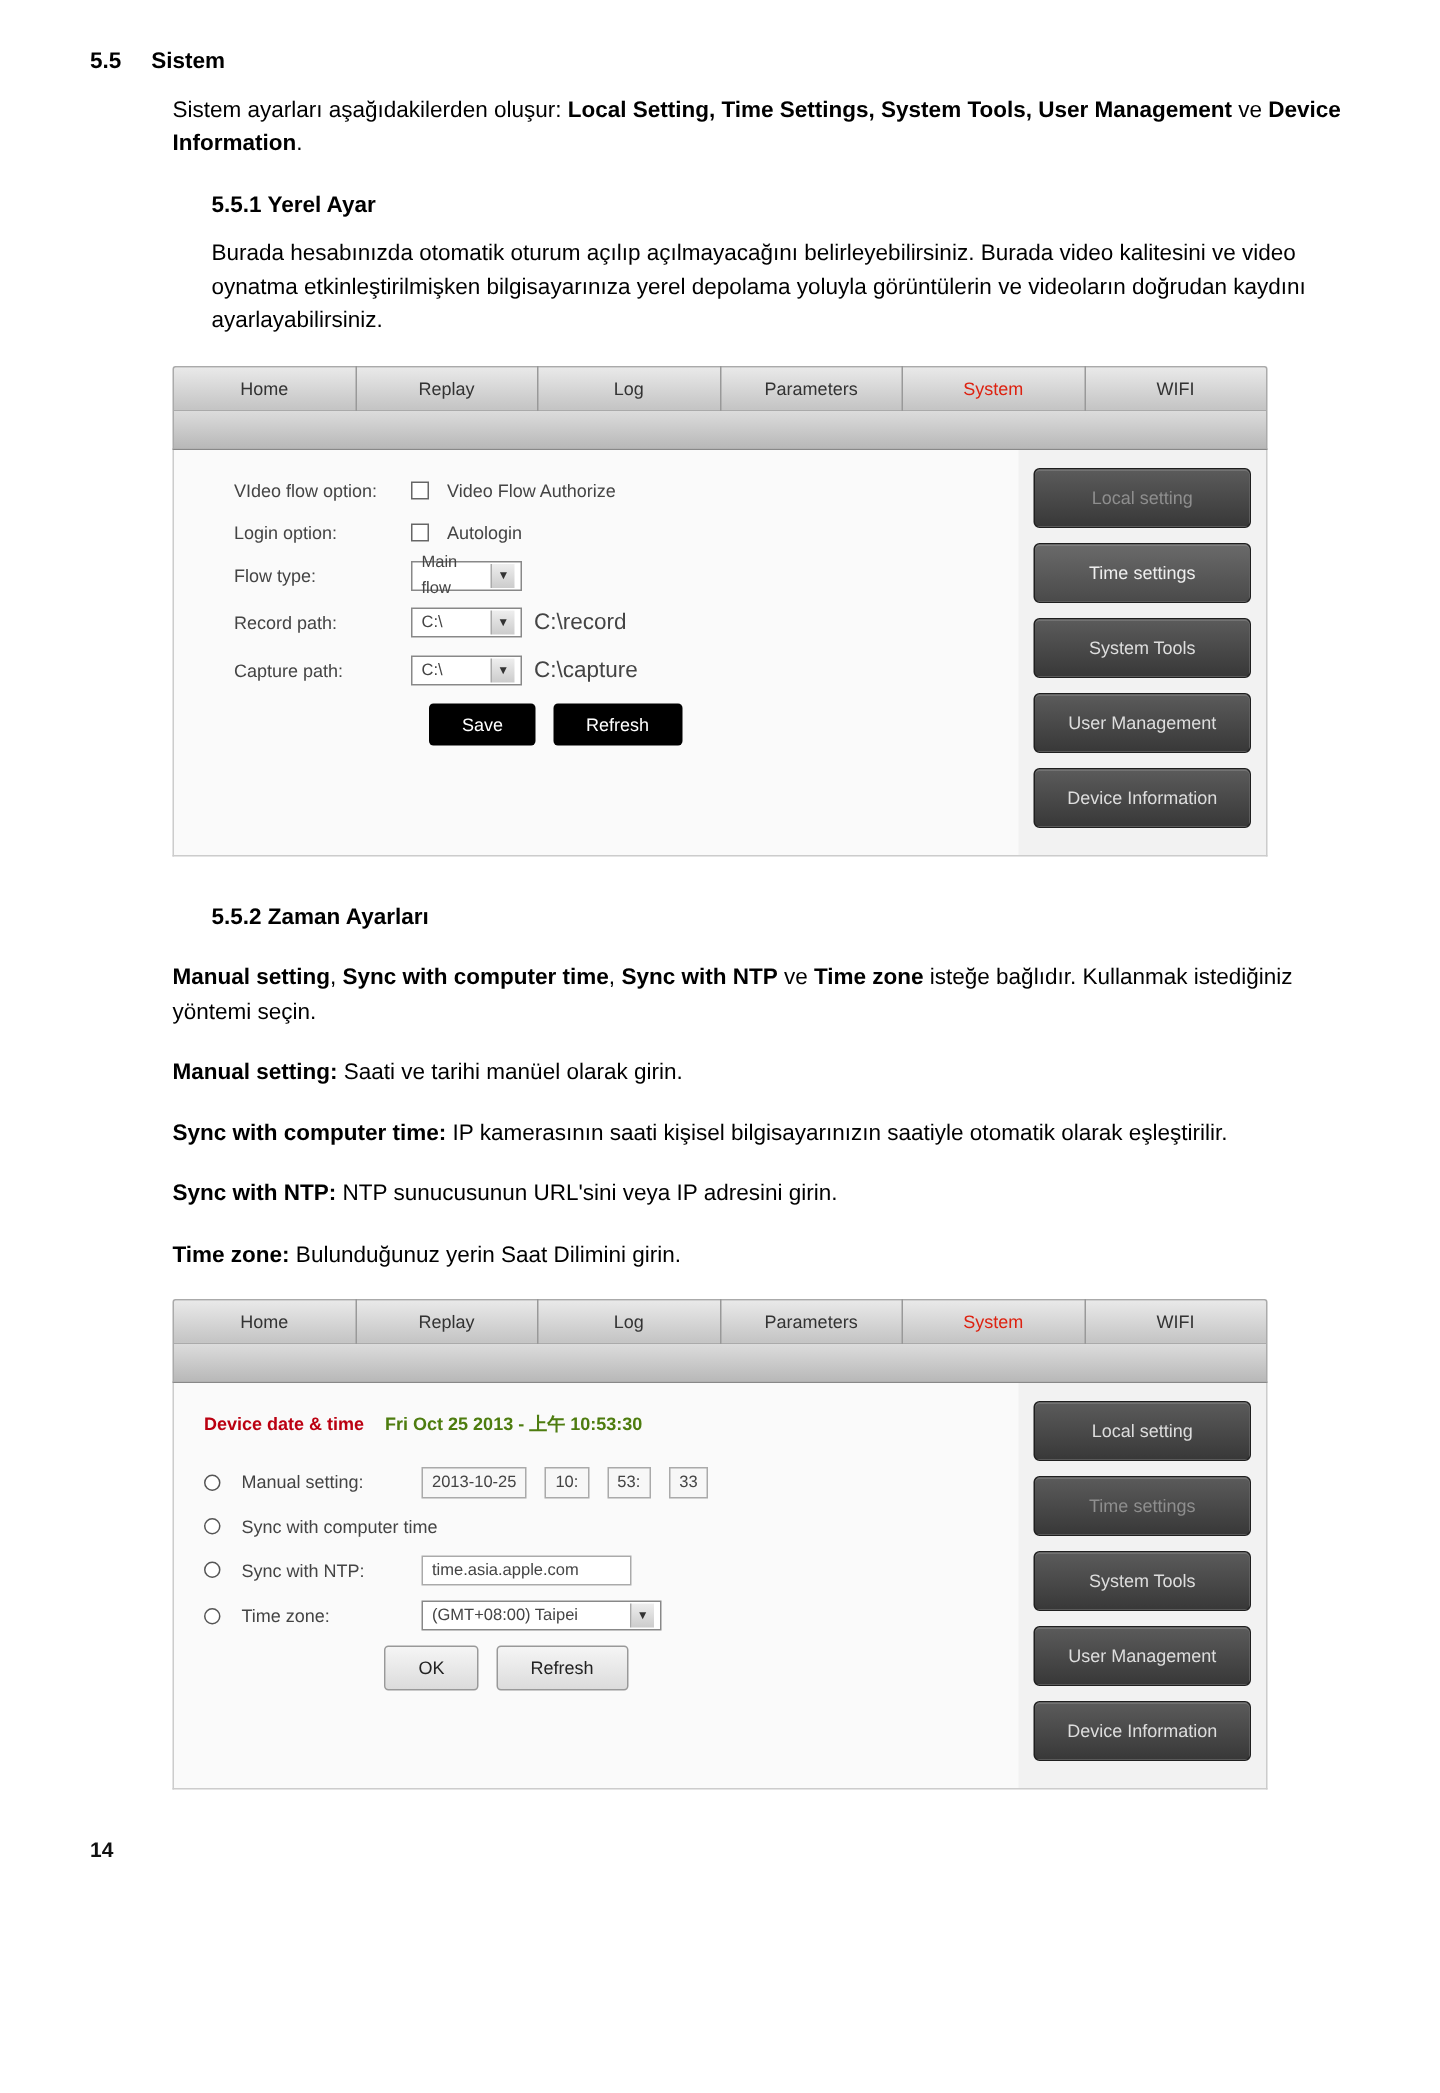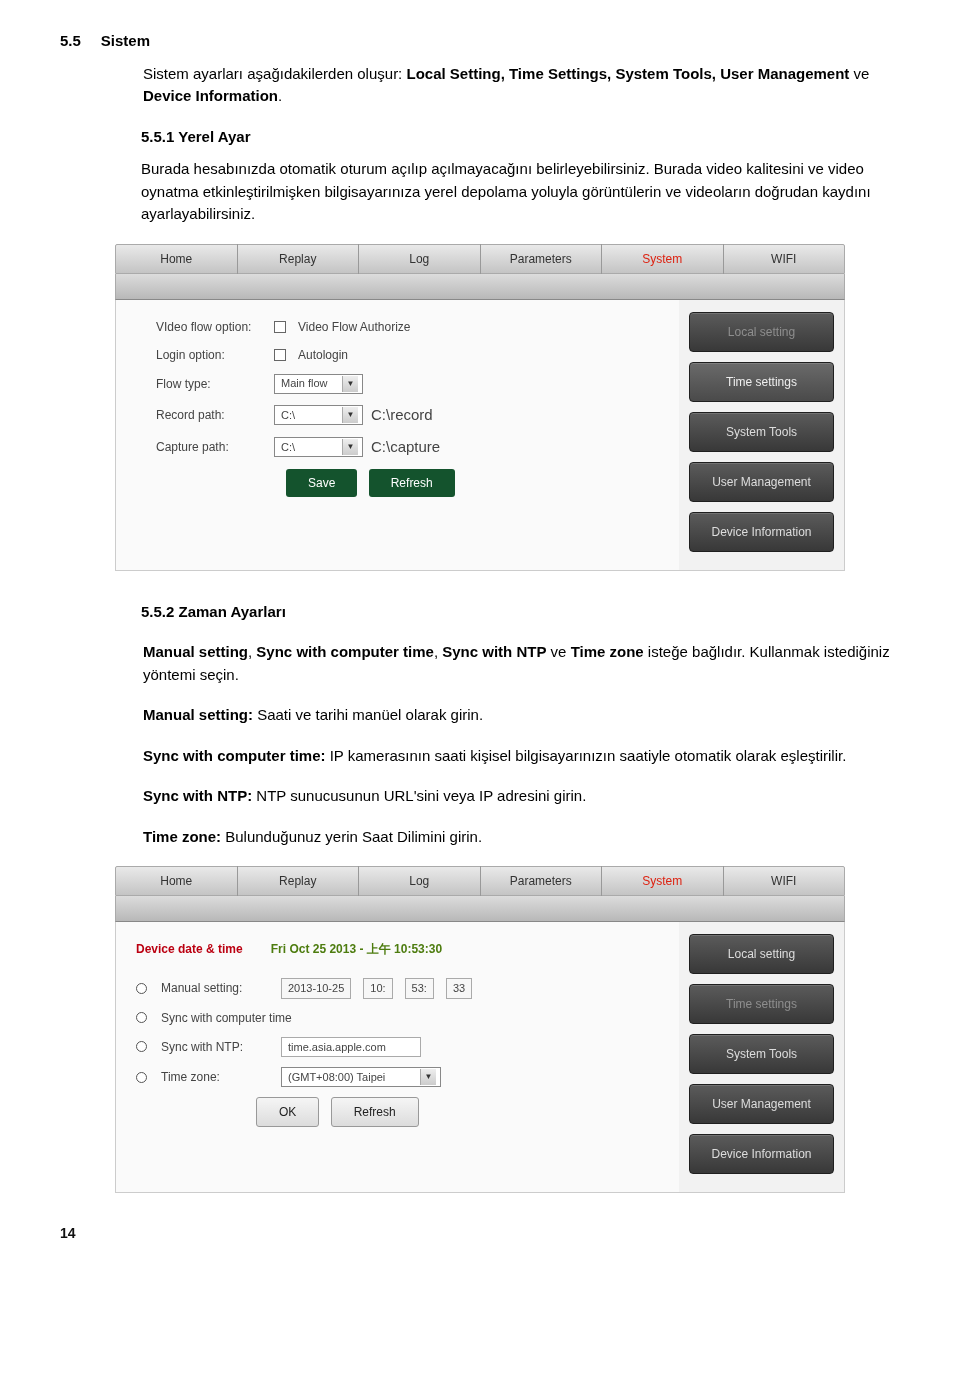--- a/index.html
+++ b/index.html
@@ -9,21 +9,21 @@
     color: #000;
     width: 960px;
     margin: 0 auto;
     padding: 30px 60px 20px 60px;
     font-size: 15px;
     line-height: 1.5;
   }
   .section-heading { display: flex; gap: 20px; margin-bottom: 10px; }
   .section-num { font-weight: bold; }
   .section-title { font-weight: bold; }
-  .body-text { margin-left: 83px; margin-bottom: 18px; }
+  .body-text { margin-left: 55px; margin-bottom: 18px; }
   .subsection { margin-left: 81px; margin-bottom: 18px; }
   .subhead { font-weight: bold; }
   .bold { font-weight: bold; }
 
   
   .screenshot {
     margin: 10px 55px 30px 55px;
     border: none;
     font-size: 12px;
     color: #333;
@@ -80,41 +80,41 @@
     width: 12px; height: 12px;
     border: 1px solid #666;
     background: #fff;
     margin-right: 4px;
     flex-shrink: 0;
   }
   .select {
     display: inline-flex;
     align-items: center;
     justify-content: space-between;
-    width: 89px;
+    width: 74px;
     height: 20px;
     padding: 0 4px 0 6px;
     background: #fff;
     border: 1px solid #888;
     font-size: 11px;
     cursor: pointer;
   }
   .select.wide { width: 160px; }
   .select .arrow {
     width: 16px; height: 16px;
     background: linear-gradient(#eee,#ccc);
     border-left: 1px solid #aaa;
     display: flex; align-items: center; justify-content: center;
     font-size: 8px; color: #333;
   }
   .textval { font-size: 15px; color: #444; }
   .btn {
     display: inline-block;
     padding: 5px 22px;
-    background: #14532d;
+    background: #000000;
     color: #fff;
     border-radius: 3px;
     font-size: 12px;
     cursor: pointer;
     margin-right: 8px;
   }
   .btn.light {
     background: linear-gradient(#f5f5f5,#dcdcdc);
     color: #222;
     border: 1px solid #999;
@@ -147,21 +147,21 @@
   
   .radio {
     display: inline-block;
     width: 11px; height: 11px;
     border: 1px solid #555;
     border-radius: 50%;
     background: #fff;
     margin-right: 6px;
     flex-shrink: 0;
   }
-  .dtlabel { color: #b01; font-size: 12px; margin-right: 20px; }
+  .dtlabel { color: #b01; font-size: 12px; margin-right: 6px; }
   .timefield {
     display: inline-block;
     border: 1px solid #aaa;
     background: #f7f7f7;
     font-size: 11px;
     padding: 1px 6px;
     margin-right: 4px;
   }
   .input {
     display: inline-block;

